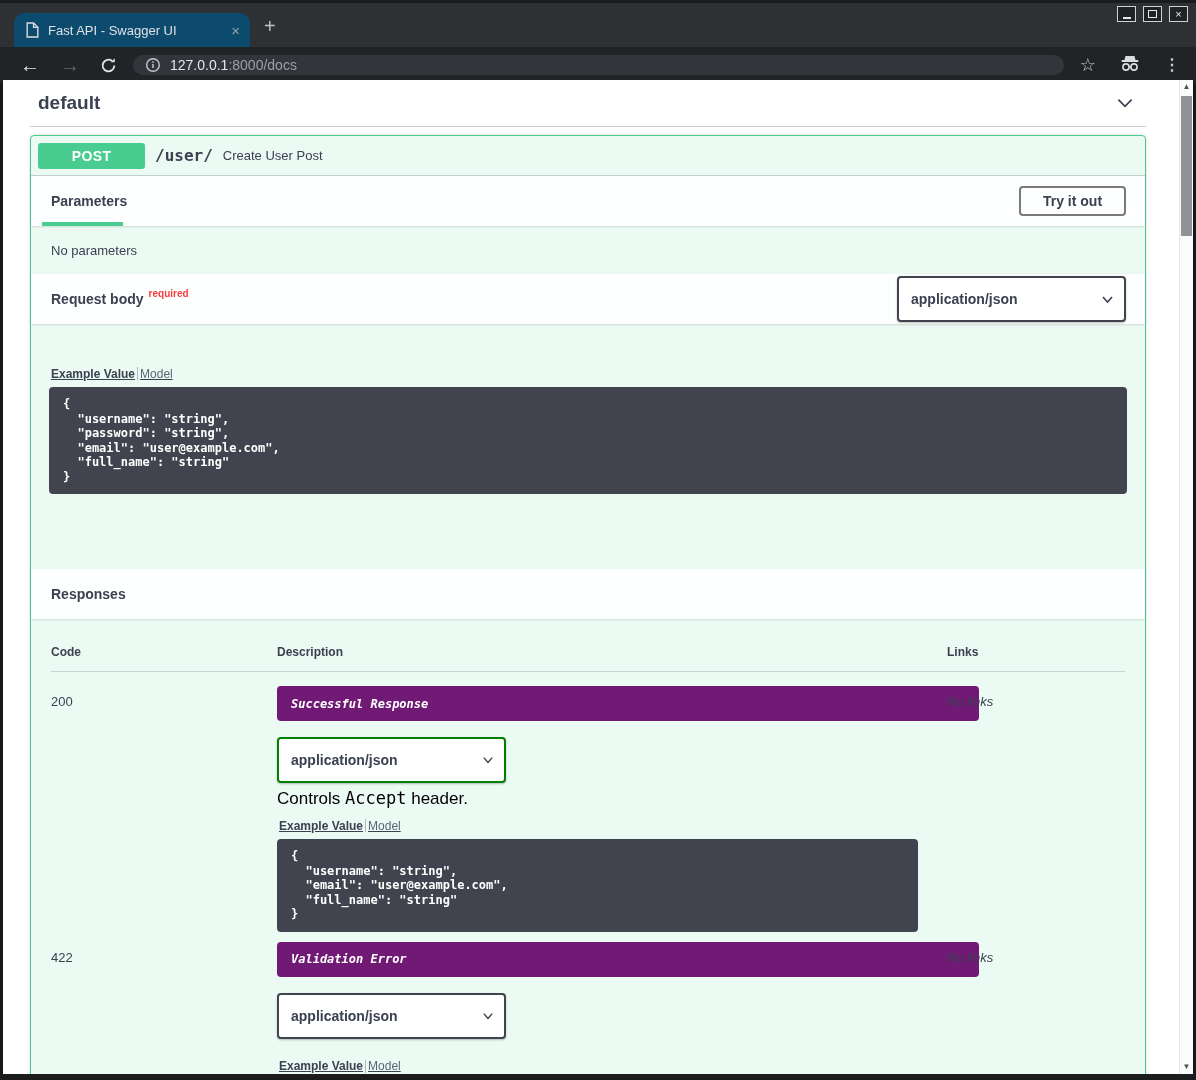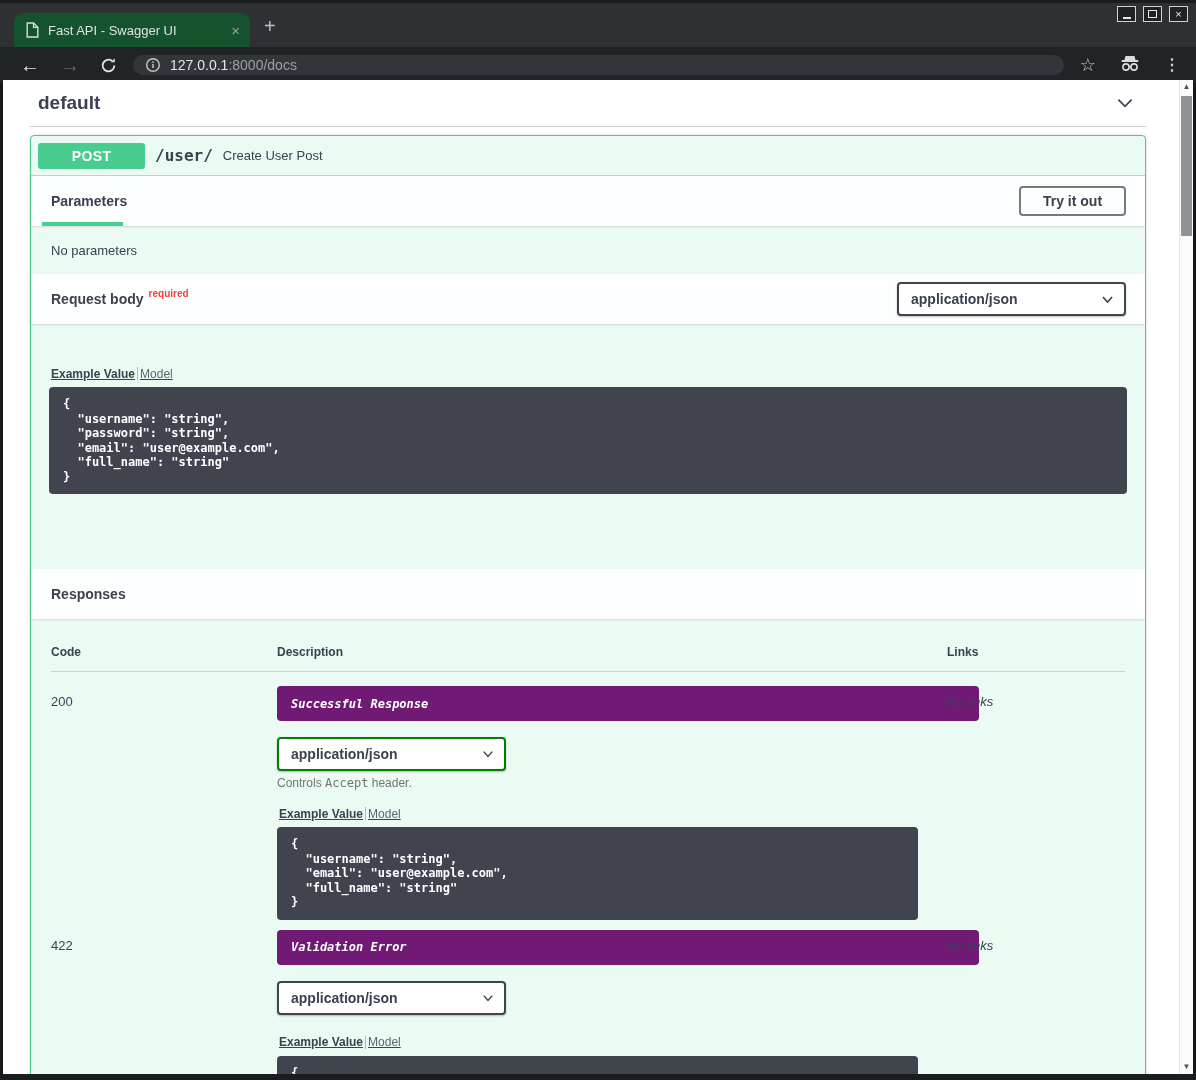--- a/index.html
+++ b/index.html
@@ -6,21 +6,21 @@
   body { background:#000; font-family:"Liberation Sans", sans-serif; }
   .window { position:relative; width:1196px; height:1080px; background:#17181b; overflow:hidden; }
 
   
   .chrome { position:absolute; top:0; left:0; right:0; height:80px; background:#2e3134; border-top:3px solid #1a1b1d; }
   .winbtns { position:absolute; top:3px; right:8px; display:flex; gap:7px; z-index:5; }
   .winbtn { width:19px; height:16px; border:1px solid #cfd1d3; background:#202225; display:flex; align-items:center; justify-content:center; color:#e8eaed; font-size:11px; line-height:1; cursor:default; }
   .winbtn .min-glyph { display:block; width:8px; height:2px; background:#e8eaed; margin-top:7px; }
   .winbtn .max-glyph { display:block; width:9px; height:8px; border:1.5px solid #e8eaed; }
 
-  .tab { position:absolute; left:14px; top:10px; width:236px; height:34px; background:#14532d; border-radius:10px 10px 0 0; display:flex; align-items:center; padding:0 10px 0 12px; gap:9px; }
+  .tab { position:absolute; left:14px; top:10px; width:236px; height:34px; background:#0c4a6e; border-radius:10px 10px 0 0; display:flex; align-items:center; padding:0 10px 0 12px; gap:9px; }
   .tab-title { color:#dfe1e5; font-size:13px; flex:1; white-space:nowrap; overflow:hidden; }
   .tab-close { color:#9aa0a6; font-size:15px; line-height:1; }
   .newtab { position:absolute; left:264px; top:13px; color:#bdc1c6; font-size:20px; line-height:1; }
 
   .toolbar { position:absolute; top:44px; left:0; right:0; height:36px; background:#212427; display:flex; align-items:center; }
   .nav-ico { font-size:20px; color:#dfe1e5; line-height:1; margin-left:20px; }
   .nav-ico.disabled { color:#63676c; }
   .reload-ico { margin-left:20px; display:flex; }
   .urlbar { height:20px; flex:1; margin:0 16px 0 16px; background:#32353a; border-radius:14px; display:flex; align-items:center; padding:0 12px; gap:9px; font-size:14px; }
   .url-host { color:#e3e5e8; }
@@ -42,41 +42,41 @@
   .summary-desc { font-size:13px; color:#3b4151; margin-left:10px; }
 
   .sec-header { height:50px; background:rgba(255,255,255,.85); box-shadow:0 1px 2px rgba(0,0,0,.12); display:flex; align-items:center; padding:0 19px 0 20px; position:relative; }
   .sec-title { font-size:14px; font-weight:700; color:#3b4151; }
   .tab-underline { position:absolute; bottom:0; left:11px; width:81px; height:4px; background:#49cc90; }
   .tryout { margin-left:auto; width:107px; height:30px; border:2px solid #7a7a7a; border-radius:4px; background:transparent; font-size:14px; font-weight:700; color:#3b4151; display:flex; align-items:center; justify-content:center; }
   .required { color:#f93e3e; font-size:10px; font-weight:700; position:relative; top:-6px; margin-left:5px; }
 
   .no-params { height:48px; display:flex; align-items:center; padding:8px 20px; font-size:13px; color:#3b4151; }
 
-  .select { width:229px; height:34px; background:#fff; border-radius:4px; box-shadow:0 1px 2px rgba(0,0,0,.25); display:flex; align-items:center; justify-content:space-between; padding:0 10px 0 12px; font-size:14px; font-weight:600; color:#3b4151; }
+  .select { width:229px; height:46px; background:#fff; border-radius:4px; box-shadow:0 1px 2px rgba(0,0,0,.25); display:flex; align-items:center; justify-content:space-between; padding:0 10px 0 12px; font-size:14px; font-weight:600; color:#3b4151; }
   .select.dark-border { border:2px solid #41444e; }
   .select.green-border { border:2px solid #008000; }
   .sec-header .select { margin-left:auto; }
 
   .body-section { padding:42px 18px 75px 18px; }
   .em-tabs { display:flex; align-items:center; gap:2px; font-size:12px; color:#3b4151; margin-bottom:6px; padding-left:2px; height:15px;text-decoration:underline; }
   .em-active { font-weight:700; }
   .em-divider { width:1px; height:13px; background:rgba(0,0,0,.25); }
   .em-model { color:#5b6572; }
   .codeblock { background:#41444e; color:#fff; border-radius:4px; padding:10px 14px; font-family:"DejaVu Sans Mono", monospace; font-size:12px; line-height:14.5px; font-weight:700; white-space:pre; overflow:hidden; }
 
   .resp-table { padding:26px 20px 40px 20px; }
   .resp-head { display:grid; grid-template-columns:226px 670px auto; font-size:12px; font-weight:700; color:#3b4151; padding-bottom:12px; border-bottom:1px solid rgba(59,65,81,.2); }
   .resp-row { display:grid; grid-template-columns:226px 670px auto; padding-top:14px; }
   .resp-row.second { padding-top:10px; }
   .resp-code { font-size:13px; color:#3b4151; padding-top:8px; }
   .links-cell { font-size:13px; font-style:italic; color:#3b4151; padding-top:8px; }
   .desc-bar { width:702px; height:35px; background:#701a75; border-radius:4px; color:#fff; display:flex; align-items:center; padding:0 14px; font-family:"DejaVu Sans Mono", monospace; font-size:12px; font-style:italic; font-weight:700; }
   .media-select { margin-top:16px; }
-  .controls-note { margin-top:5px; font-size:12px; color:#737373; height:16px; }
+  .controls-note { margin-top:5px; font-size:17px; color:#000000; height:16px; }
   .controls-note .mono { font-family:"DejaVu Sans Mono", monospace; }
   .desc-cell .em-tabs { margin-top:14px; }
   .desc-cell .codeblock { width:641px; }
   .desc-cell .em-tabs.tabs-422 { margin-top:20px; }
 
   
   .scrollbar { position:absolute; top:80px; right:3px; width:14px; bottom:6px; background:#fbfbfb; border-left:1px solid #e4e4e4; }
   .sb-arrow { position:absolute; left:0; right:0; height:14px; color:#4f4f4f; font-size:8px; text-align:center; line-height:14px; }
   .sb-up { top:0; }
   .sb-down { bottom:0; }

